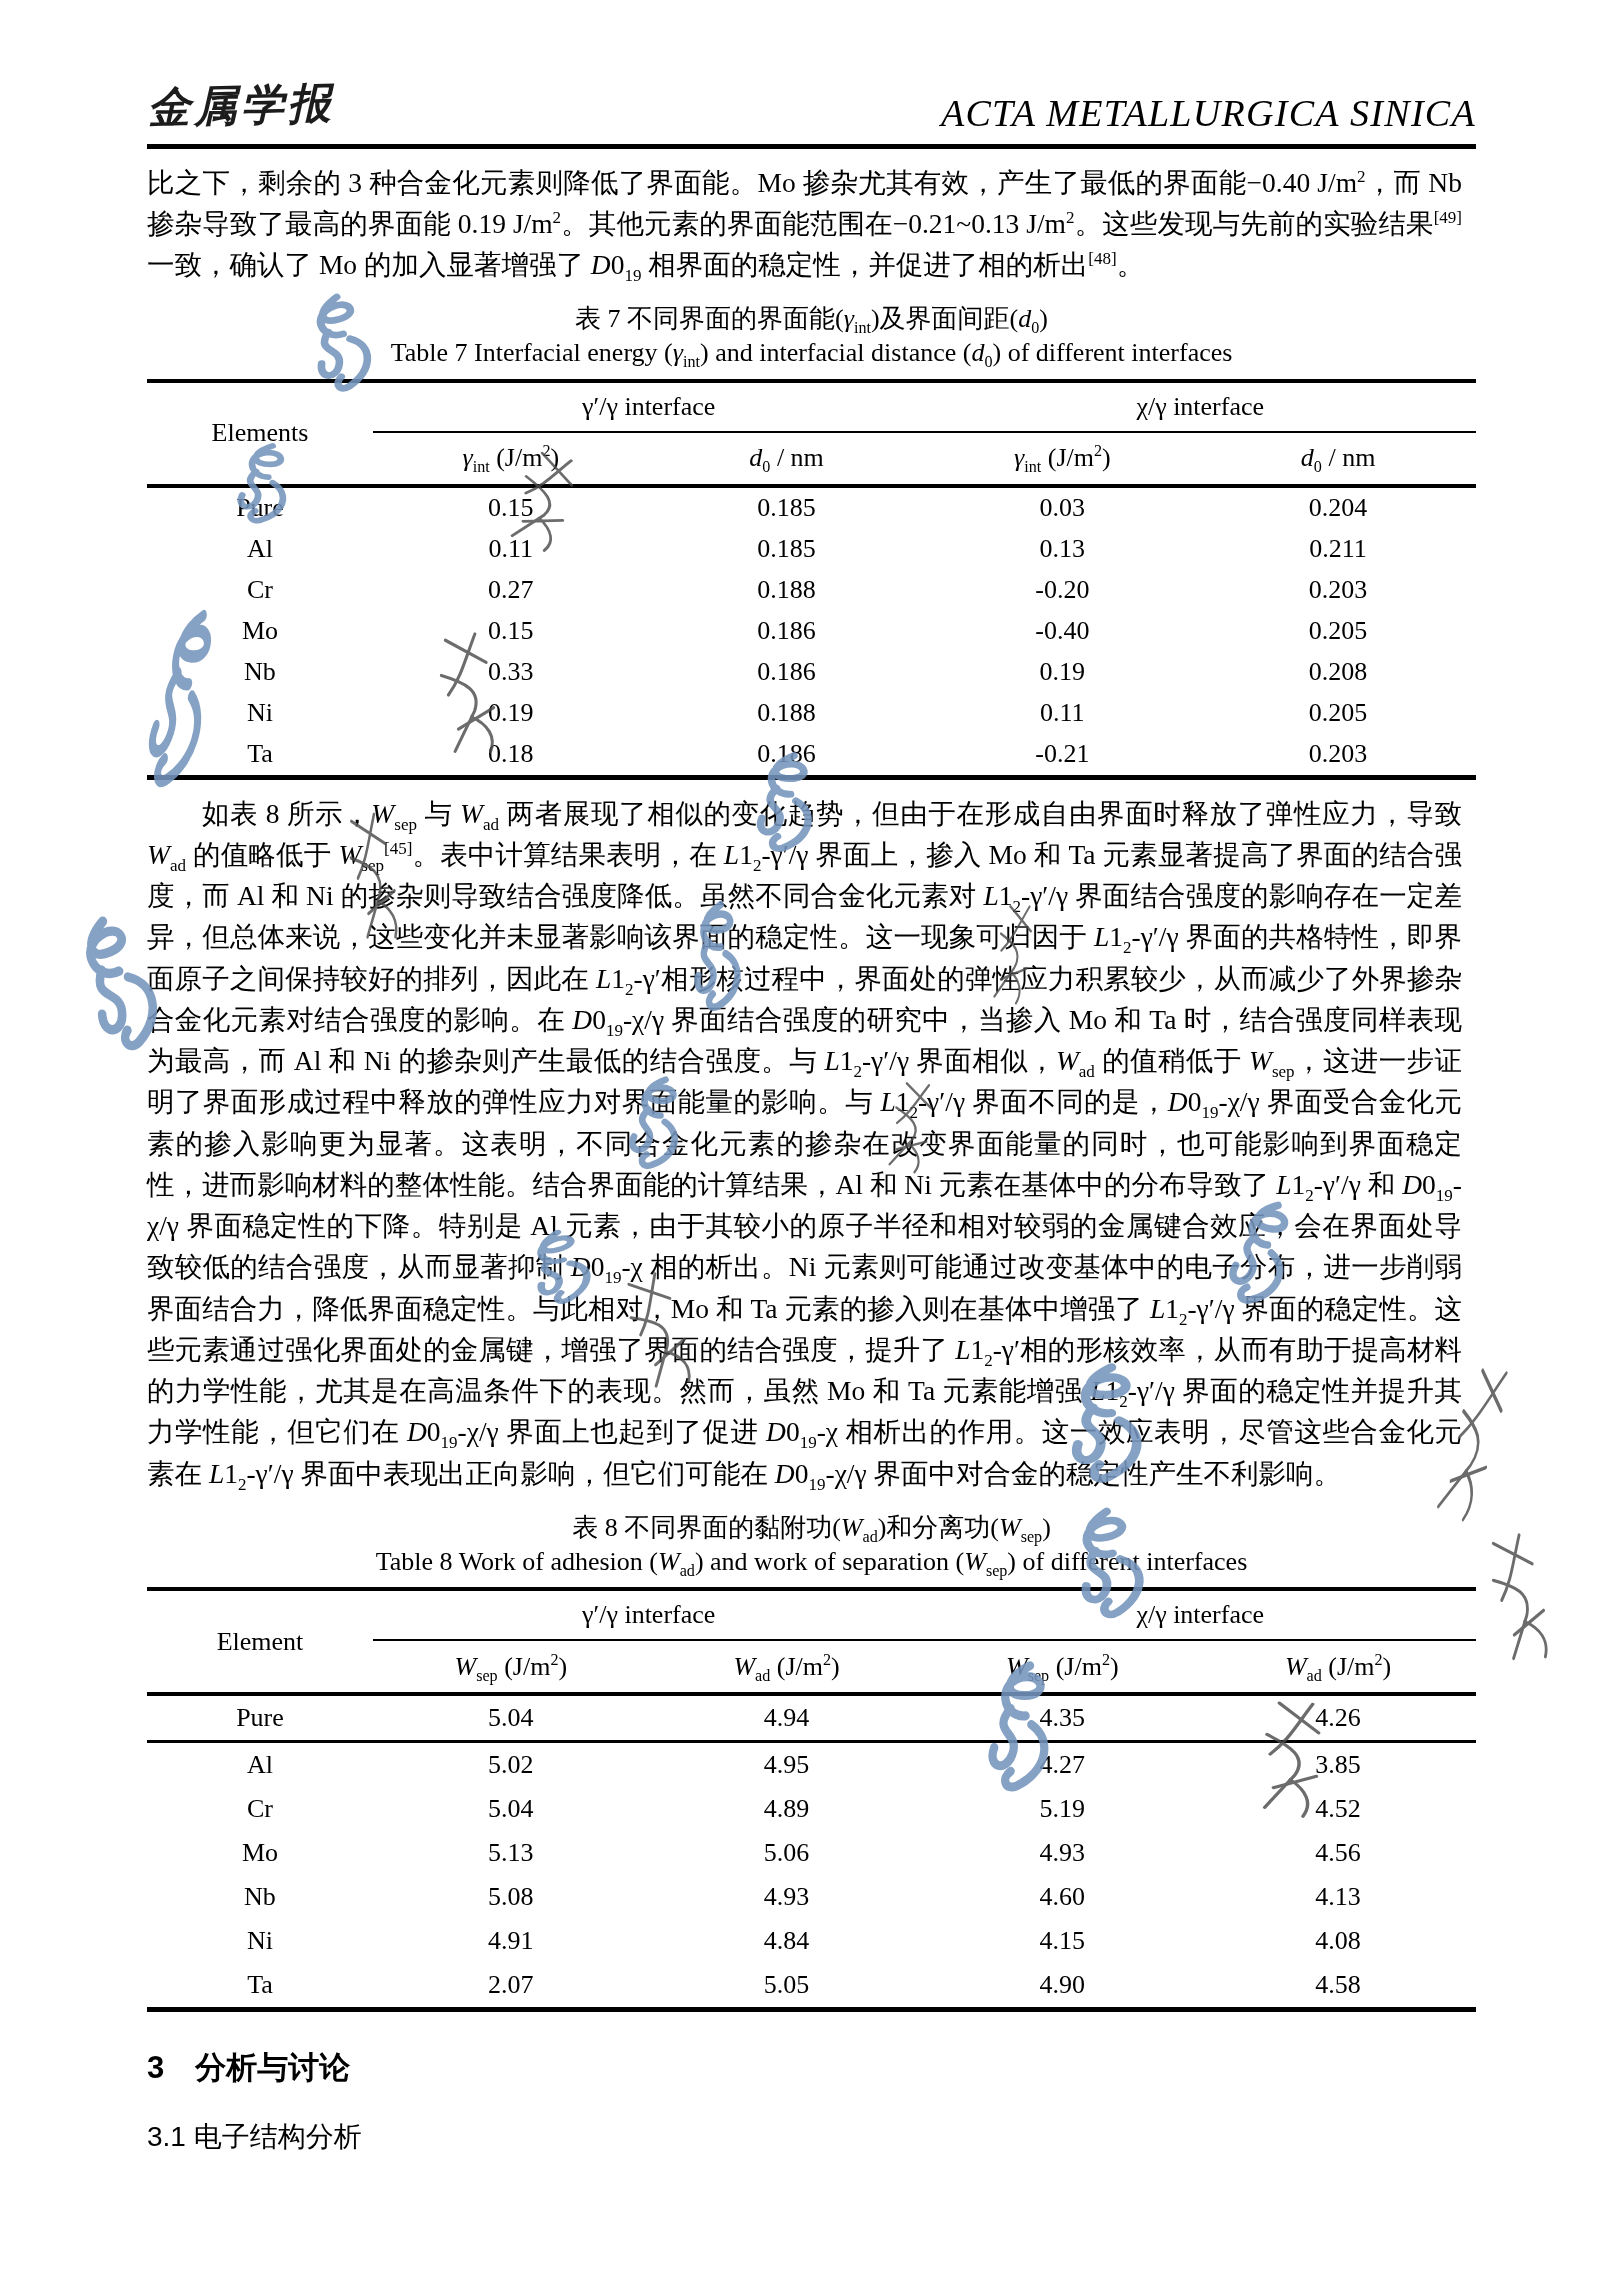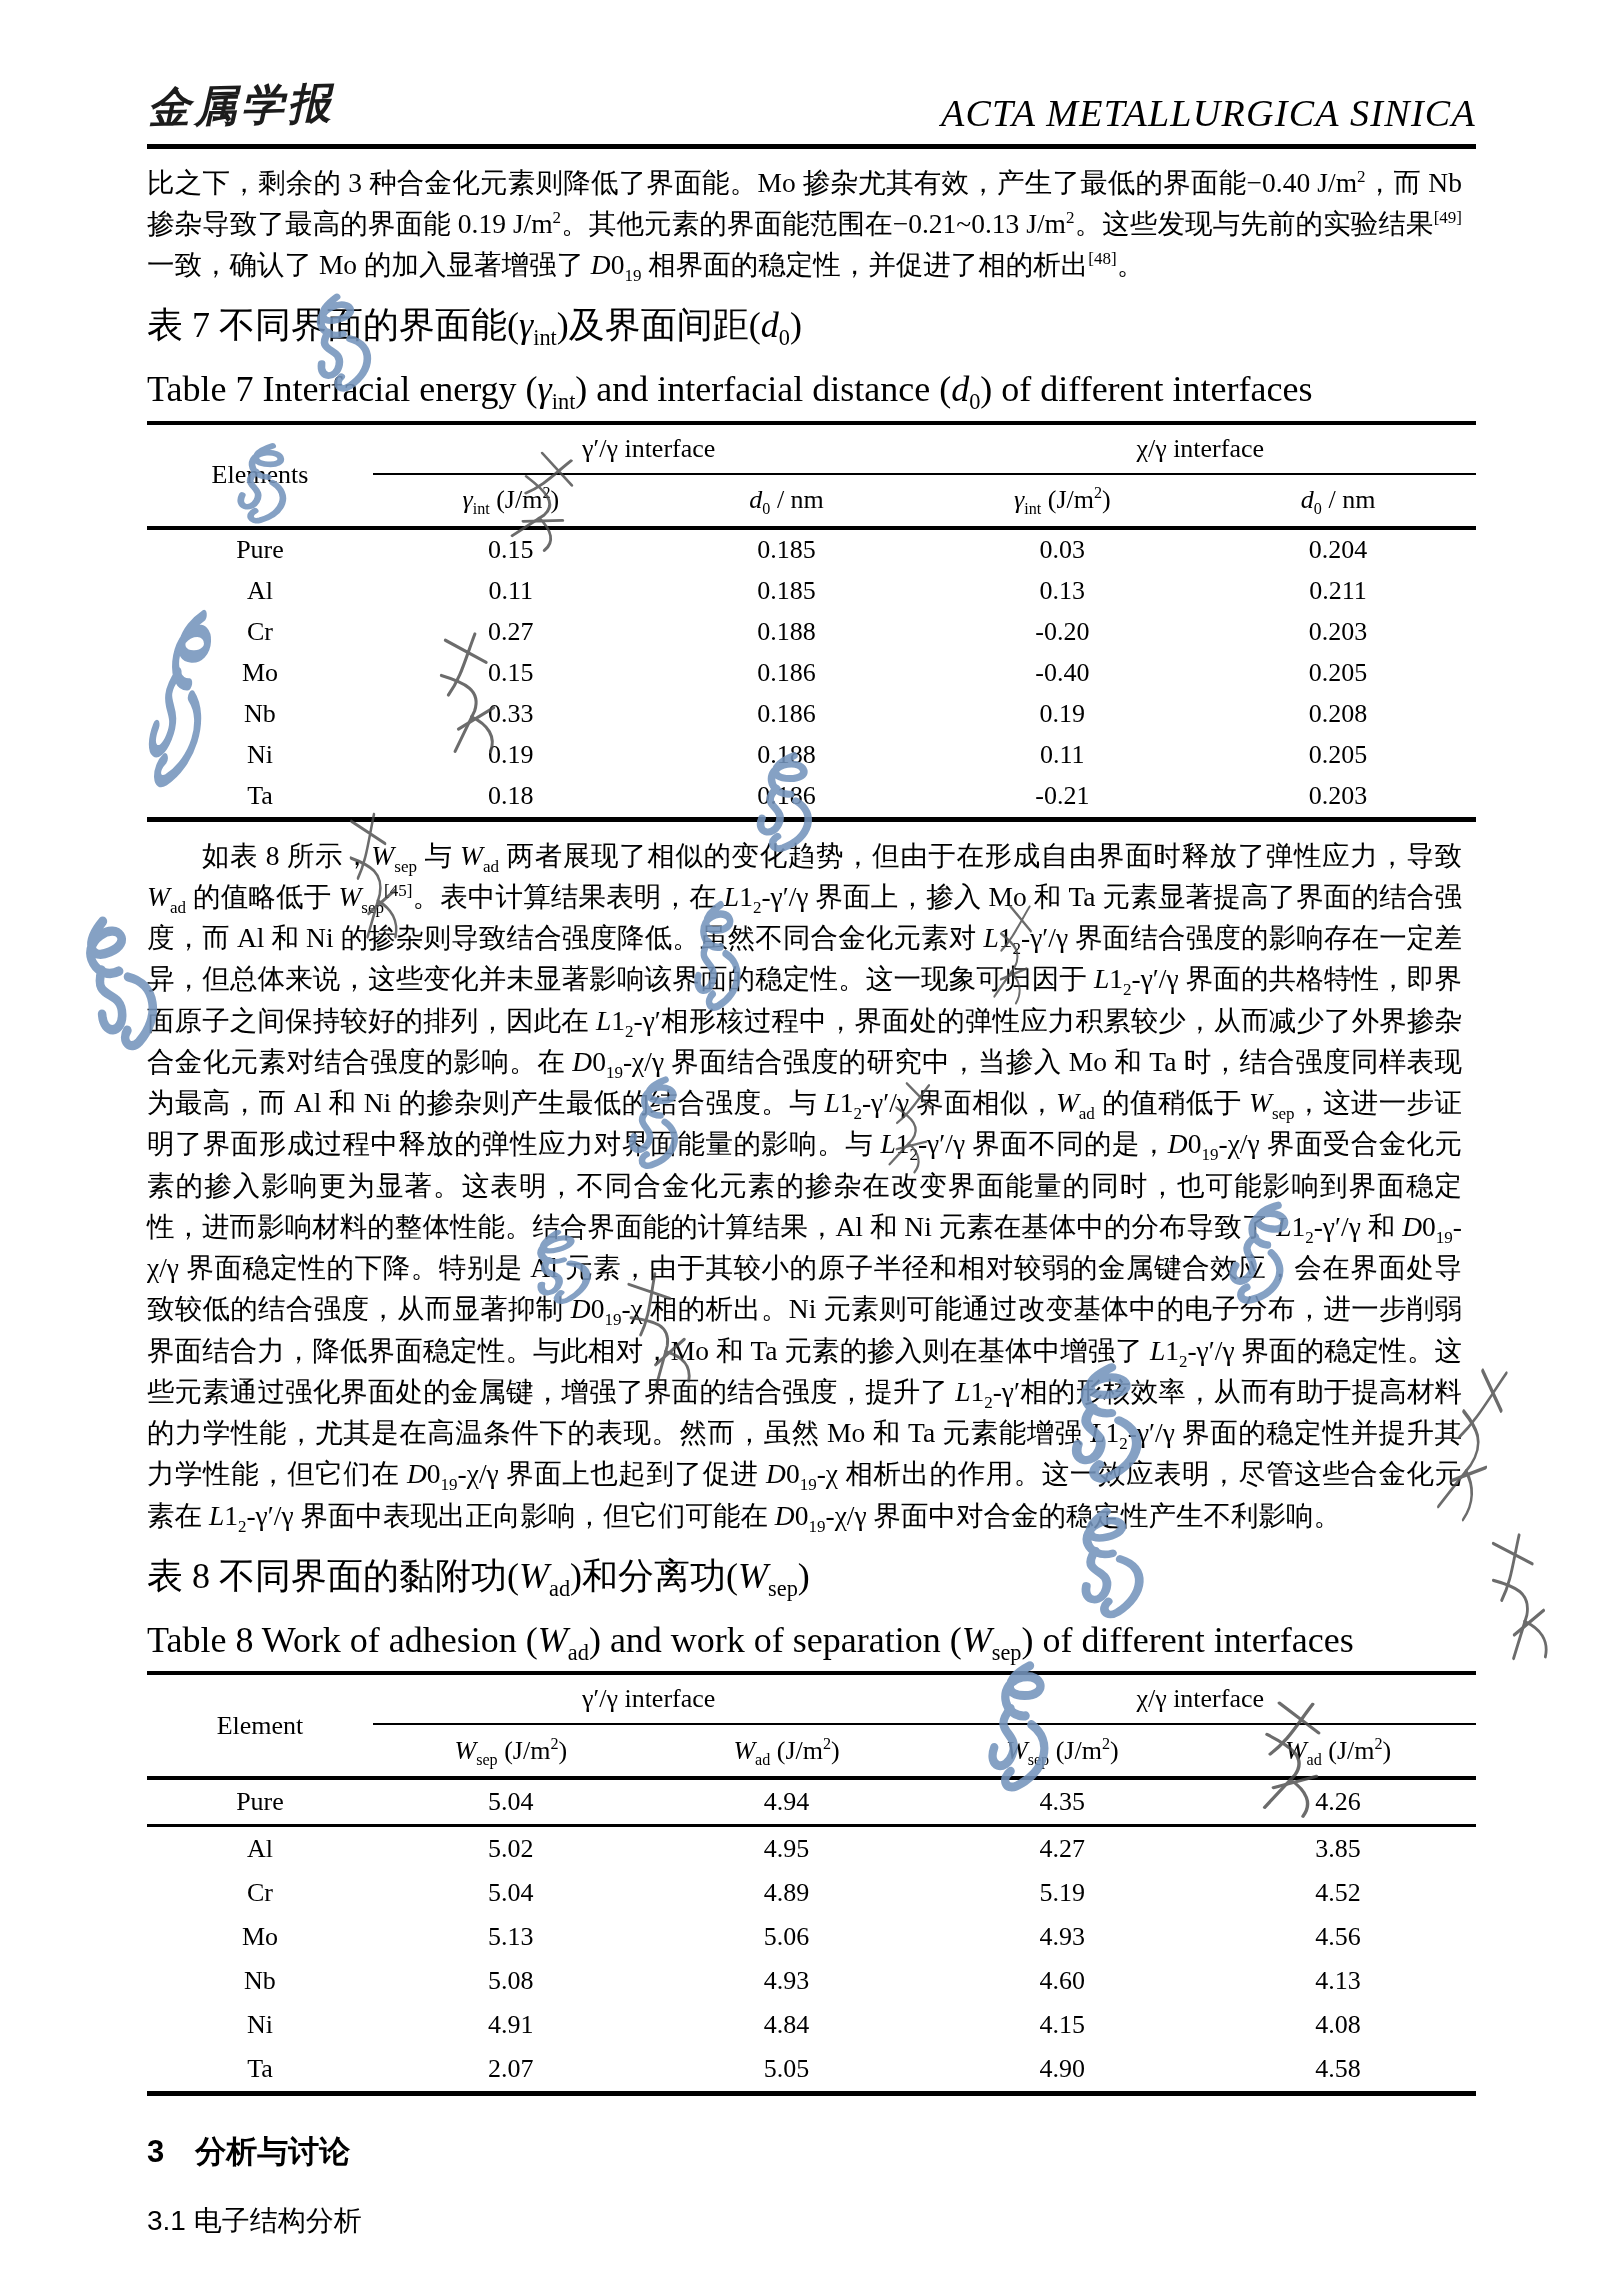--- a/index.html
+++ b/index.html
@@ -21,23 +21,23 @@
   .journal{font-size:38px;letter-spacing:1.3px;color:#000000;font-style:italic;}
   .hrule{height:4.6px;background:#000;margin-top:9.2px;}
   
   .body-text{
     font-size:27.5px;line-height:1.5;text-align:justify;
     margin:13px 14px 0 0;
   }
   .indent{text-indent:2em;}
   sub,sup{font-size:62%;line-height:0;}
   
-  .cap{text-align:left;font-size:36px;margin:0;}
+  .cap{text-align:center;font-size:26px;margin:0;}
   .cap-zh{margin-top:15.7px;}
-  .cap-en{margin-top:18px;}
+  .cap-en{margin-top:2px;}
   
   table.bt{
     width:100%;border-collapse:collapse;table-layout:fixed;
     margin-top:10.5px;font-size:26px;
     border-top:4.6px solid #000;border-bottom:5.9px solid #000;
   }
   table.bt thead{border-bottom:4.6px solid #000;}
   table.bt th{font-weight:normal;text-align:center;padding:0;}
   table.bt .grp th.span{border-bottom:2.6px solid #000;height:48px;font-family:Liberation Serif, serif;}
   table.bt .sub th{height:51px;}

